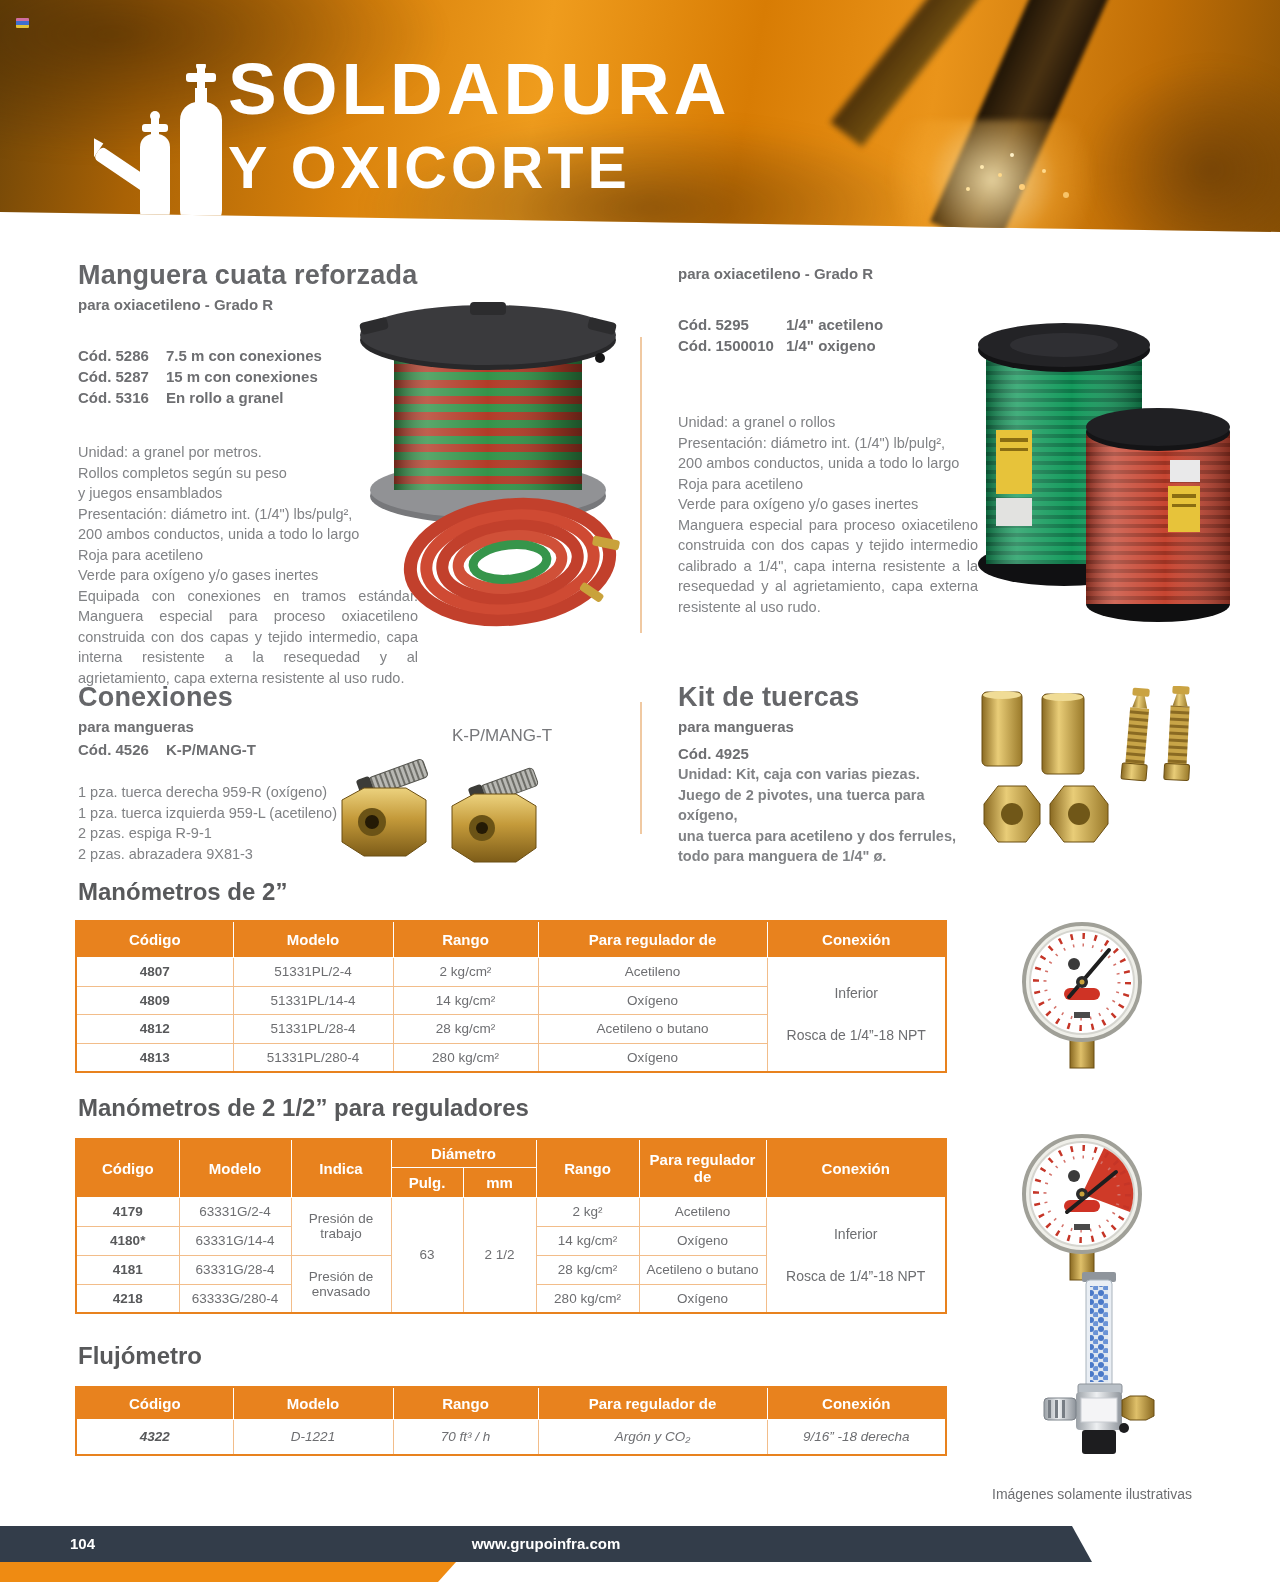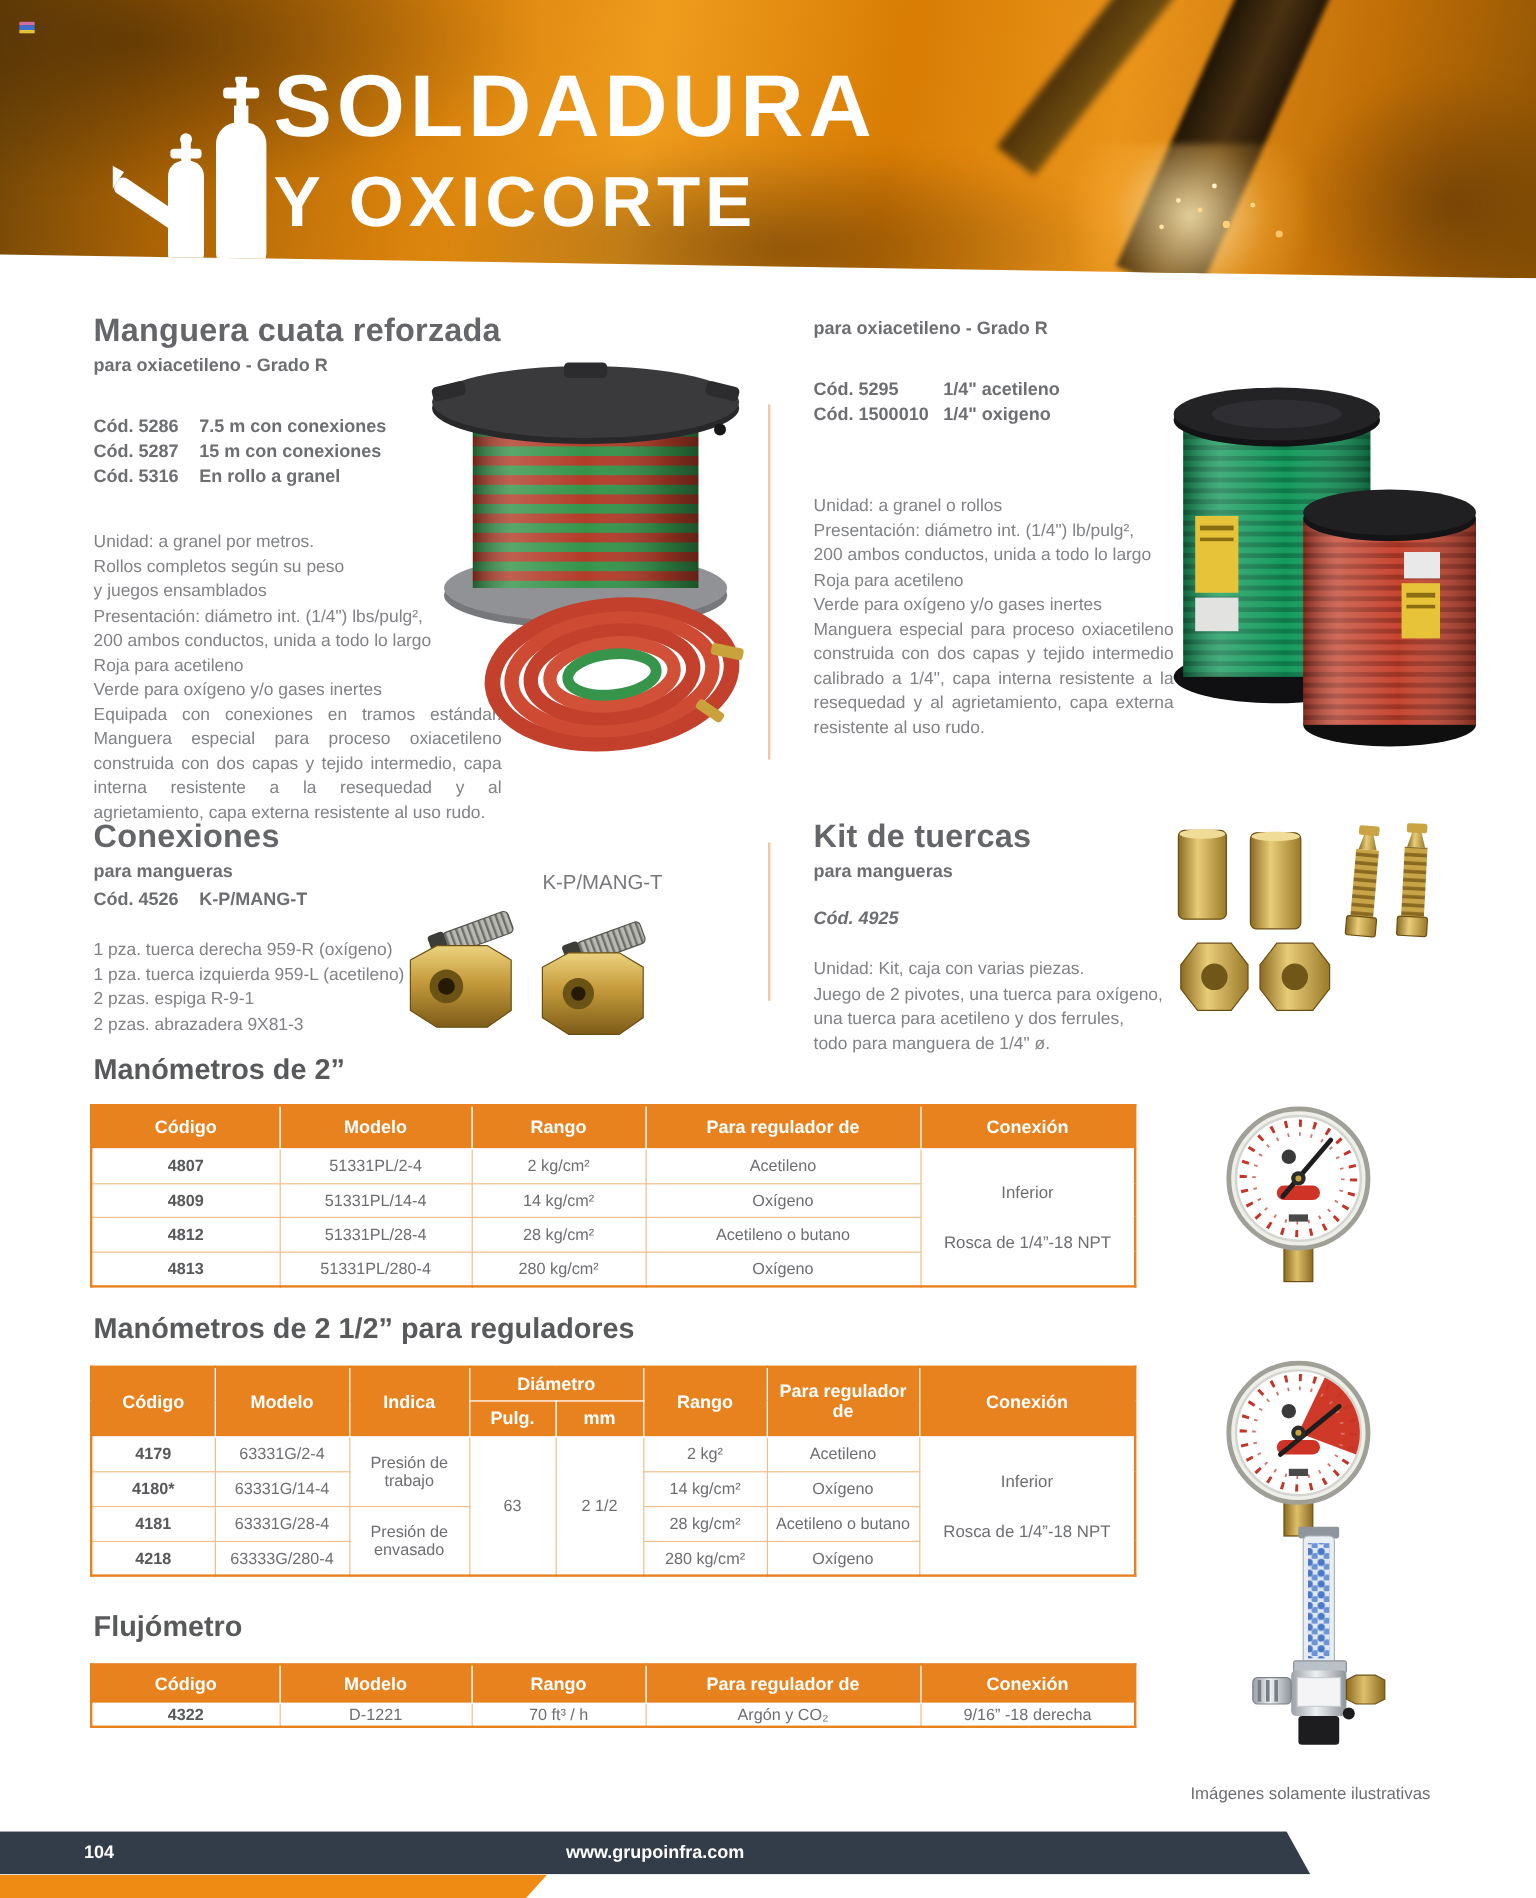--- a/index.html
+++ b/index.html
@@ -304,24 +304,24 @@
         <polygon points="8,46 30,34 72,34 92,46 92,88 72,102 30,102 8,88" fill="url(#br1)" stroke="#6b4e12"></polygon>
         <circle cx="38" cy="68" r="13" fill="#6b5316"></circle>
           <circle cx="38" cy="68" r="6" fill="#241a05"></circle>
       </g>
     </svg>
   </div>
 
   <div class="sec" style="left:678px;top:682px;width:300px;">
     <div class="sec-title">Kit de tuercas</div>
     <div class="sec-sub">para mangueras</div>
-    <div class="code-row" style="margin-top:20px;font-style:italic;">
+    <div class="code-row" style="margin-top:8px;">
       <span class="c">Cód. 4925</span>
     </div>
-    <div class="desc" style="margin-top:22px;">
+    <div class="desc" style="font-weight:bold;">
       <div>Unidad: Kit, caja con varias piezas.</div>
       <div>Juego de 2 pivotes, una tuerca para oxígeno,</div>
       <div>una tuerca para acetileno y dos ferrules,</div>
       <div>todo para manguera de 1/4" ø.</div>
     </div>
   </div>
 
   <div class="photo" style="left:966px;top:686px;width:262px;height:162px;">
     <svg width="262" height="162" viewBox="0 0 262 162">
       <defs>
@@ -531,21 +531,21 @@
     <thead>
       <tr style="height:32px;">
         <th>Código</th>
         <th>Modelo</th>
         <th>Rango</th>
         <th>Para regulador de</th>
         <th>Conexión</th>
       </tr>
     </thead>
     <tbody>
-      <tr style="height:20px;">
+      <tr style="height:36px;font-style:italic;">
         <td class="b">4322</td>
         <td>D-1221</td>
         <td>70 ft³ / h</td>
         <td>Argón y CO₂</td>
         <td>9/16” -18 derecha</td>
       </tr>
     </tbody>
   </table>
 
   <div class="photo" style="left:1038px;top:1272px;width:130px;height:196px;">

